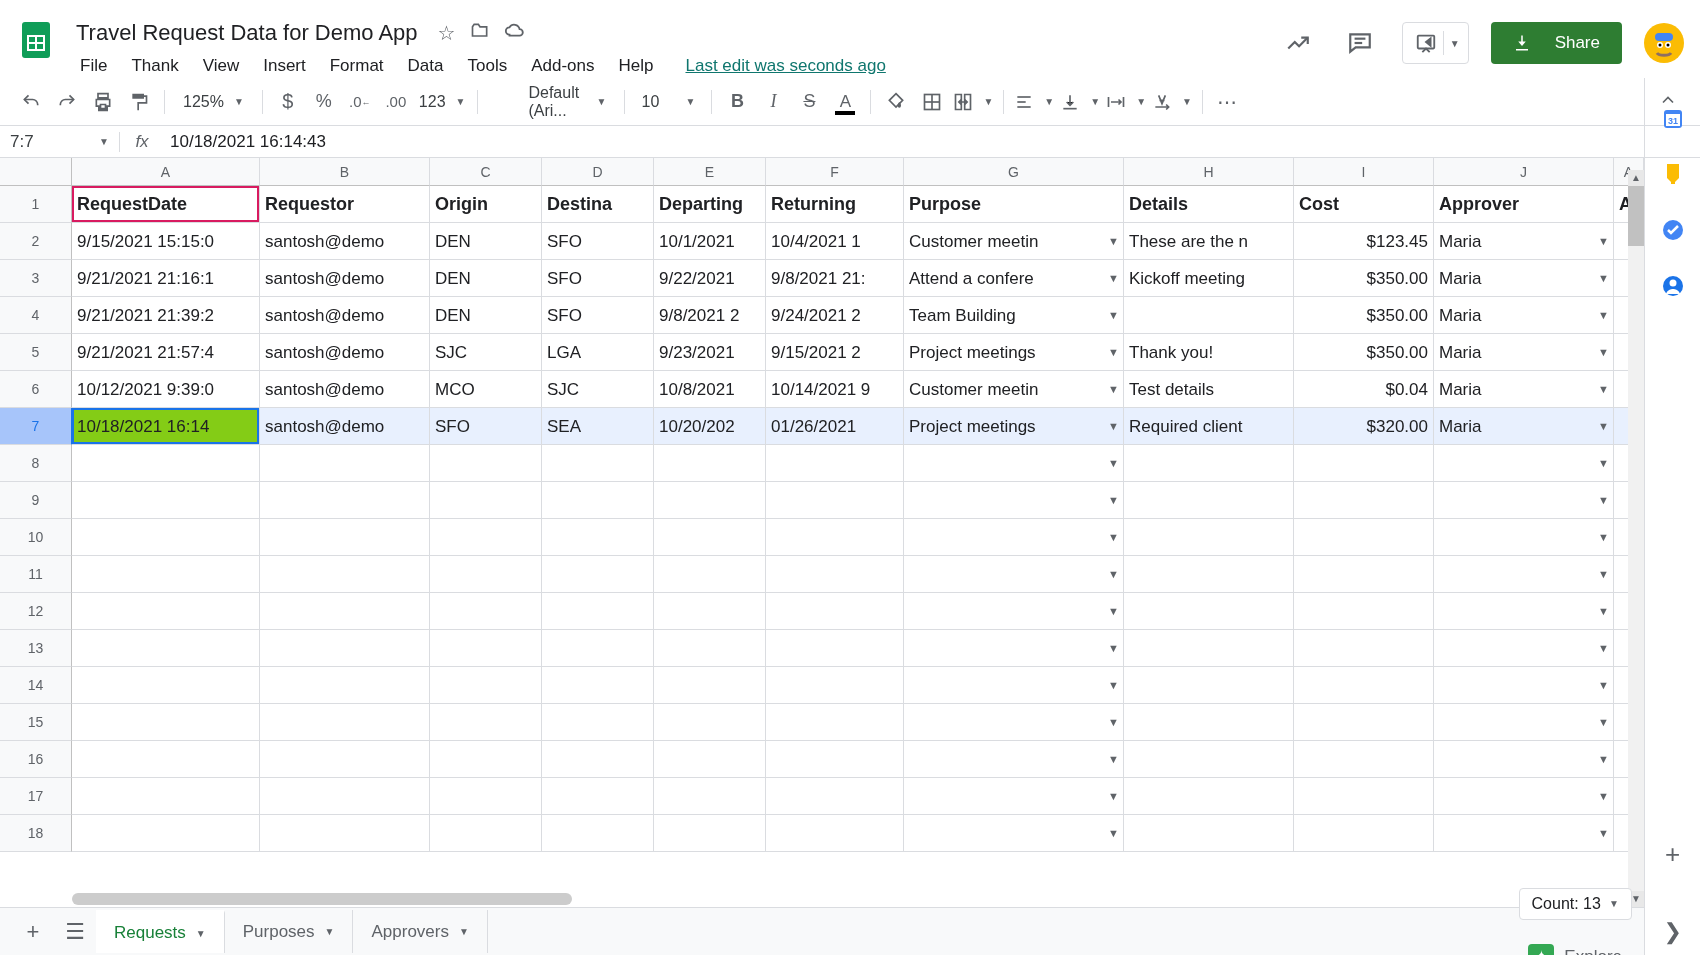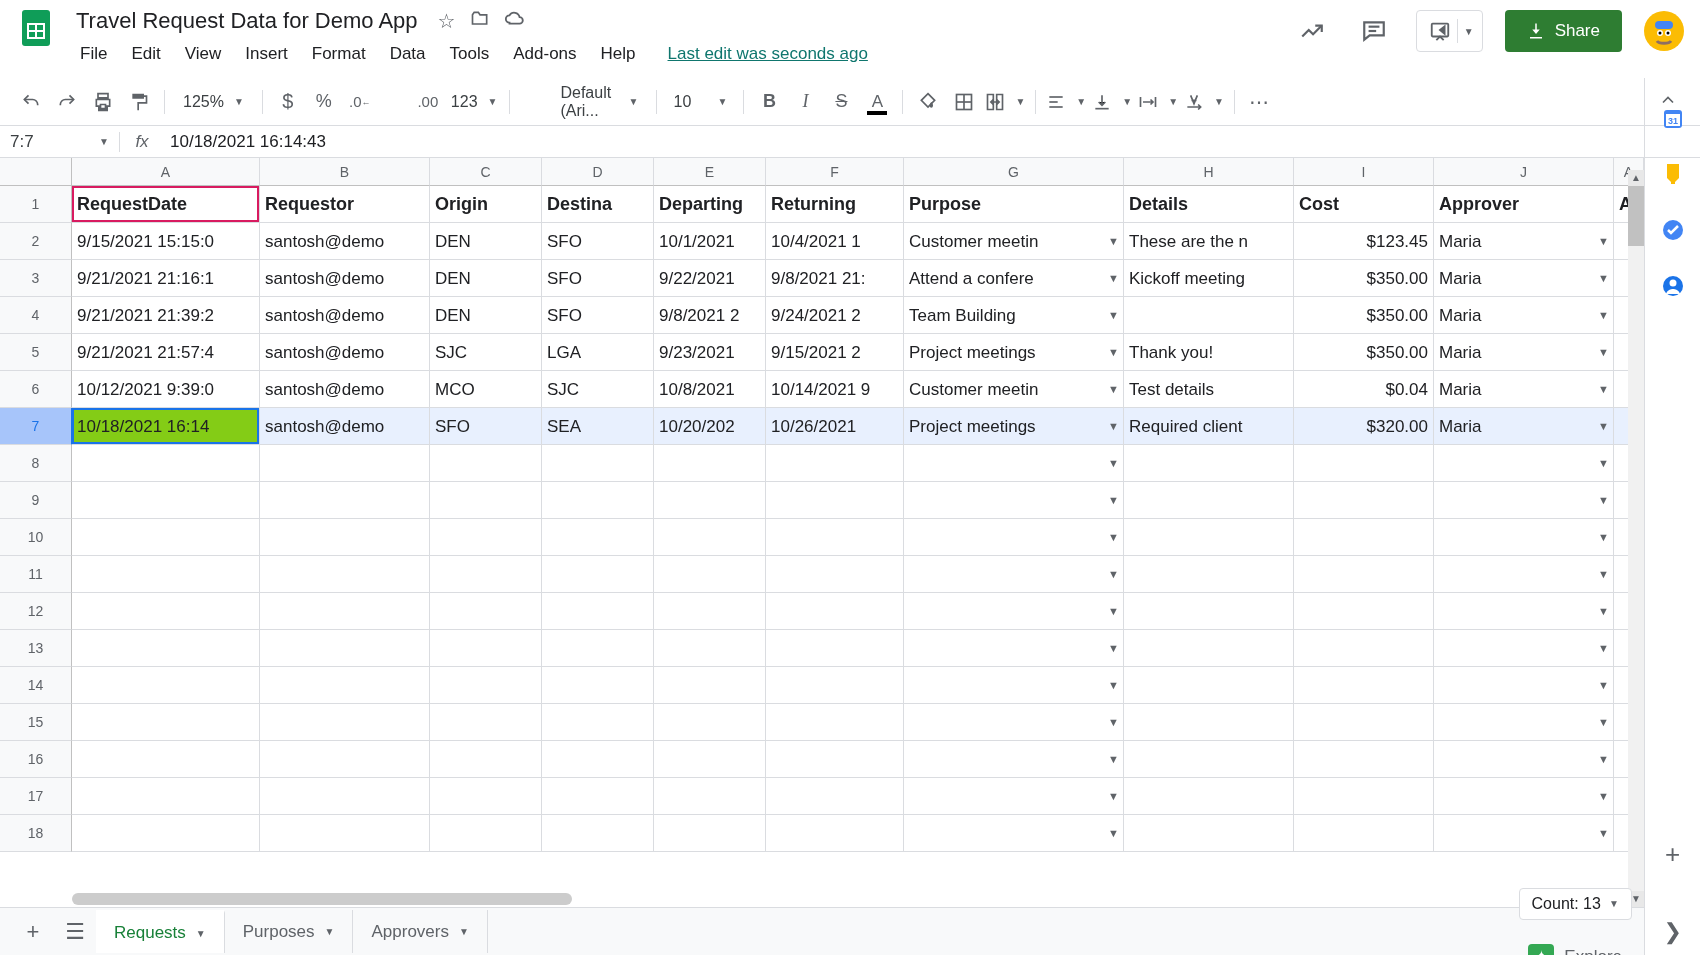--- a/index.html
+++ b/index.html
@@ -1,32 +1,32 @@
 <!DOCTYPE html>
 <html><head>
 <meta charset="utf-8">
 <style>
 * { box-sizing: border-box; margin: 0; padding: 0; }
 body { font-family: Arial, sans-serif; font-size: 14px; color: #202124; background: #fff; overflow: hidden; width: 1700px; height: 955px; position: relative; }
 
 
-.header { display: flex; align-items: flex-start; padding: 4px 16px 0 12px; height: 78px; }
+.header { display: flex; align-items: flex-start; padding: 16px 16px 0 12px; height: 78px; }
 .doc-icon { width: 48px; height: 48px; margin-right: 10px; display:flex; align-items:center; justify-content:center;}
 .doc-icon svg { width: 40px; height: 40px; }
 .title-area { flex: 1; }
 .title-row { display: flex; align-items: center; gap: 14px; height: 34px; }
 .doc-title { font-size: 22px; color: #202124; padding: 2px 6px; }
 .title-icon { color: #5f6368; font-size: 20px; cursor:pointer; }
 .menubar { display: flex; gap: 4px; align-items: center; padding-top: 2px; }
 .menu-item { padding: 4px 10px; font-size: 17px; color: #202124; cursor: pointer; border-radius: 4px; }
 .last-edit { color: #0f766e; text-decoration: underline; font-size: 17px; margin-left: 18px; cursor:pointer;}
 .header-right { display: flex; align-items: center; gap: 22px; padding-top: 6px;}
 .hdr-icon { color: #5f6368; cursor:pointer; display:flex; align-items:center; justify-content:center; width:40px; height:40px;}
 .present-btn { display:flex; align-items:center; border:1px solid #dadce0; border-radius:4px; height:42px; padding: 0 8px 0 12px; gap:6px; cursor:pointer;}
-.share-btn { background: #2e7d32; color: #fff; border-radius: 4px; padding: 10px 22px; font-size: 17px; font-weight: 500; display: flex; align-items: center; gap: 10px; cursor:pointer; height:42px;}
+.share-btn { background: #2e7d32; color: #fff; border-radius: 4px; padding: 10px 22px; font-size: 17px; font-weight: 500; display: flex; align-items: center; gap: 24px; cursor:pointer; height:42px;}
 .avatar { width: 40px; height: 40px; border-radius: 50%; background: #fbbc04; display:flex; align-items:center; justify-content:center; font-size:24px;}
 
 
 .toolbar { display: flex; align-items: center; padding: 6px 14px; border-bottom: 1px solid #dadce0; gap: 2px; height: 48px; background:#fff;}
 .tb-btn { width: 34px; height: 34px; display: flex; align-items: center; justify-content: center; color: #5f6368; cursor:pointer; border-radius:2px; font-size:18px;}
 .tb-sep { width: 1px; height: 24px; background: #dadce0; margin: 0 6px; }
 .tb-select { display:flex; align-items:center; gap:10px; padding: 0 10px; font-size:16px; color:#3c4043; cursor:pointer;}
 .tb-dropdown-arrow { font-size:10px; color:#5f6368;}
 .tb-text-color { position:relative; }
 .tb-text-color::after { content:''; position:absolute; bottom:4px; left:7px; right:7px; height:4px; background:#000;}
@@ -91,21 +91,21 @@
       <span class="title-icon">☆</span>
       <span class="title-icon"><svg width="20" height="20" viewBox="0 0 24 24" fill="none" stroke="#5f6368" stroke-width="2">
             <path d="M3 7l2-3h5l2 3h8v11H3z"></path>
           </svg></span>
       <span class="title-icon"><svg width="22" height="22" viewBox="0 0 24 24" fill="none" stroke="#5f6368" stroke-width="2">
             <path d="M6 16a4 4 0 010-8 6 6 0 0111 2 3.5 3.5 0 010 7H6z"></path>
           </svg></span>
     </div>
     <div class="menubar">
       <span class="menu-item">File</span>
-      <span class="menu-item">Edit</span>
+      <span class="menu-item">Thank</span>
       <span class="menu-item">View</span>
       <span class="menu-item">Insert</span>
       <span class="menu-item">Format</span>
       <span class="menu-item">Data</span>
       <span class="menu-item">Tools</span>
       <span class="menu-item">Add-ons</span>
       <span class="menu-item">Help</span>
       <span class="last-edit">Last edit was seconds ago</span>
     </div>
   </div>
@@ -177,21 +177,21 @@
     </div>
   <div class="tb-sep"></div>
   <div class="tb-select">
       <span>125%</span>
       <span class="tb-dropdown-arrow">▼</span>
     </div>
   <div class="tb-sep"></div>
   <div class="tb-btn" style="font-size:20px;font-weight:500;">$</div>
   <div class="tb-btn" style="font-size:18px;font-weight:500;">%</div>
   <div class="tb-btn" style="font-size:15px;">.0<sub style="font-size:9px;">←</sub></div>
-  <div class="tb-btn" style="font-size:15px;margin-left:32px;">.00</div>
+  <div class="tb-btn" style="font-size:15px;">.00</div>
   <div class="tb-select" style="padding:0 4px;">
       <span>123</span>
       <span class="tb-dropdown-arrow">▼</span>
     </div>
   <div class="tb-sep"></div>
   <div class="tb-select" style="width:130px;">
       <span style="overflow:hidden;margin-left:32px;">Default (Ari...</span>
       <span class="tb-dropdown-arrow">▼</span>
     </div>
   <div class="tb-sep"></div>
@@ -357,21 +357,21 @@
       <div class="cell">Test details</div>
       <div class="cell right">$0.04</div>
       <div class="cell">Maria<span class="dv-arrow">▼</span></div>
       <div class="cell"></div>
       <div class="row-hdr selected">7</div>
       <div class="cell active-cell-border" style="background:#84cc16;">10/18/2021 16:14</div>
       <div class="cell" style="background:#e8f0fe;">santosh@demo</div>
       <div class="cell" style="background:#e8f0fe;">SFO</div>
       <div class="cell" style="background:#e8f0fe;">SEA</div>
       <div class="cell" style="background:#e8f0fe;">10/20/202</div>
-      <div class="cell" style="background:#e8f0fe;">10/26/2021</div>
+      <div class="cell" style="background:#e8f0fe;">01/26/2021</div>
       <div class="cell" style="background:#e8f0fe;">Project meetings<span class="dv-arrow">▼</span></div>
       <div class="cell" style="background:#e8f0fe;">Required client</div>
       <div class="cell right" style="background:#e8f0fe;">$320.00</div>
       <div class="cell" style="background:#e8f0fe;">Maria<span class="dv-arrow">▼</span></div>
       <div class="cell" style="background:#e8f0fe;"></div>
       <div class="row-hdr">8</div>
       <div class="cell"></div>
       <div class="cell"></div>
       <div class="cell"></div>
       <div class="cell"></div>

